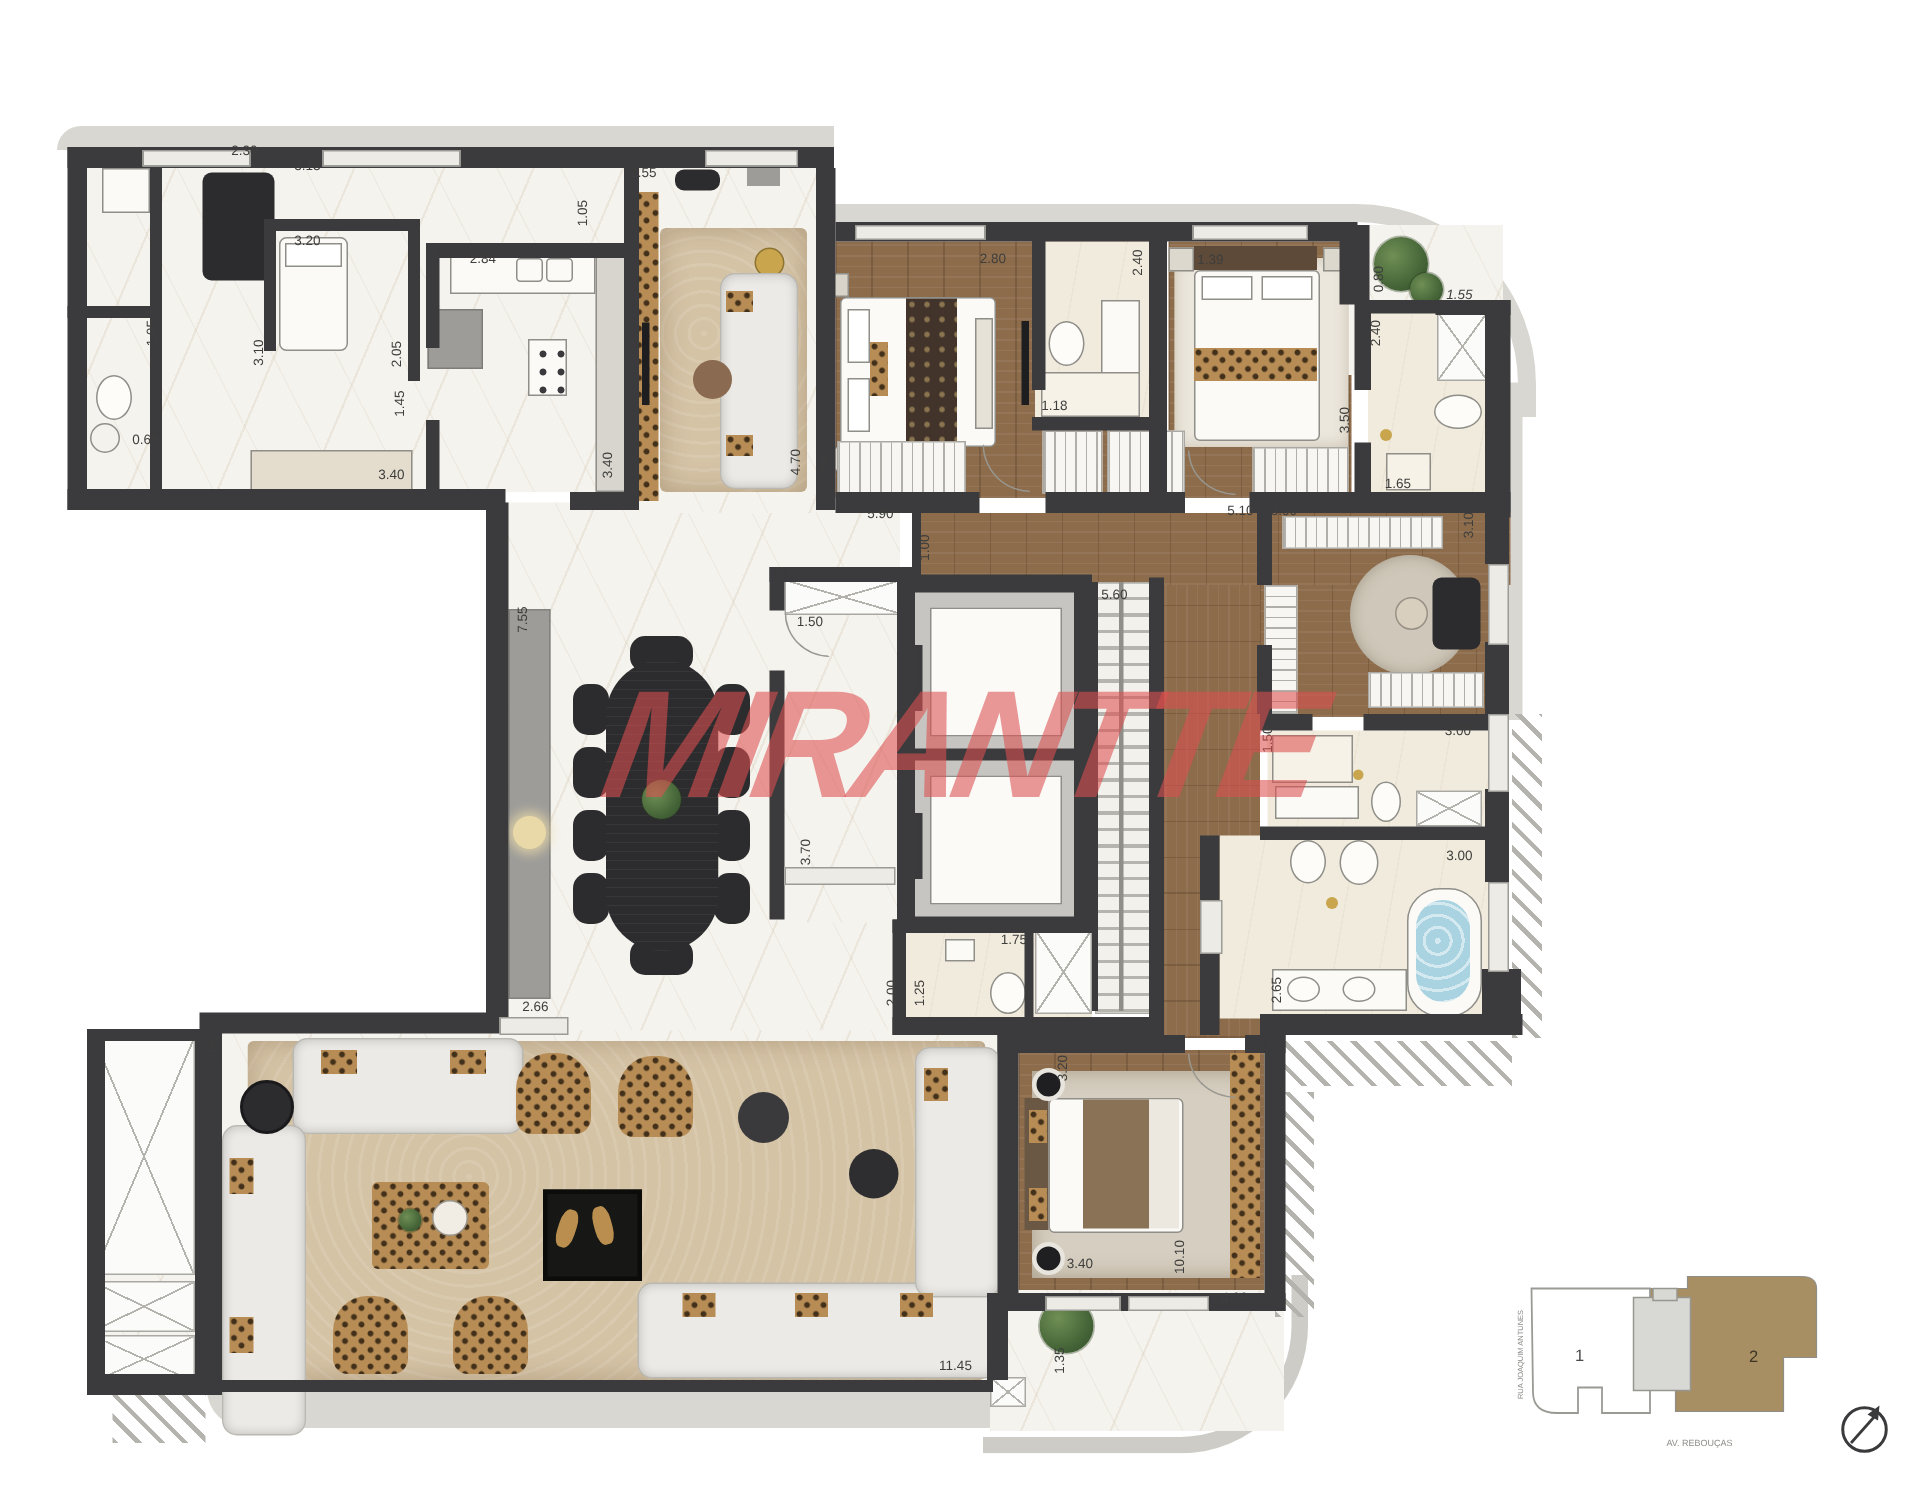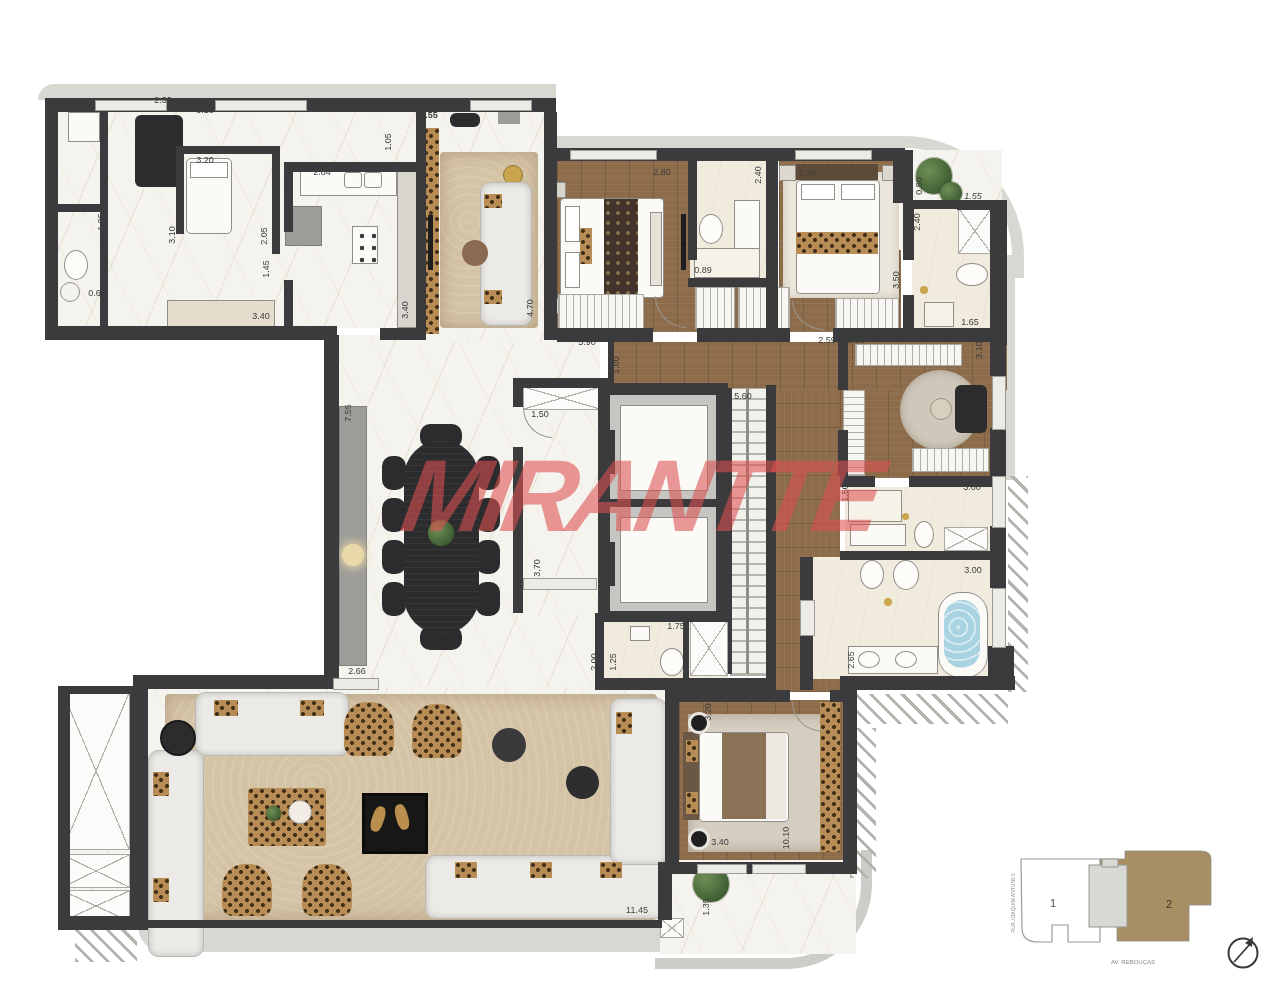--- a/index.html
+++ b/index.html
@@ -309,42 +309,42 @@
   <u class="door" style="left:523px;top:408px;width:28px;height:28px"></u>
   <u class="door" style="left:655px;top:296px;width:30px;height:30px"></u>
   <u class="door" style="left:792px;top:300px;width:30px;height:28px"></u>
   <u class="door" style="left:792px;top:702px;width:30px;height:28px"></u>
 
   <div id="dims">
       <span class="dim" style="left: 163px; top: 100px;">2.30</span>
       <span class="dim" style="left: 205px; top: 110px;">3.18</span>
       <span class="dim" style="left: 205px; top: 160px;">3.20</span>
       <span class="dim" style="left: 322px; top: 172px;">2.84</span>
-      <span class="dim" style="left: 429px; top: 115px; font-weight: bold;">2.55</span>
+      <span class="dim" style="left: 429px; top: 115px;">2.55</span>
       <span class="dim v" style="left: 388px; top: 142px;">1.05</span>
       <span class="dim v" style="left: 101px; top: 222px;">1.95</span>
       <span class="dim v" style="left: 172px; top: 235px;">3.10</span>
       <span class="dim v" style="left: 264px; top: 236px;">2.05</span>
       <span class="dim v" style="left: 266px; top: 269px;">1.45</span>
       <span class="dim" style="left: 97px; top: 293px;">0.65</span>
       <span class="dim" style="left: 261px; top: 316px;">3.40</span>
       <span class="dim v" style="left: 405px; top: 310px;">3.40</span>
       <span class="dim v" style="left: 530px; top: 308px;">4.70</span>
       <span class="dim v" style="left: 549px; top: 313px;">3.50</span>
       <span class="dim" style="left: 587px; top: 342px;">5.90</span>
       <span class="dim" style="left: 662px; top: 172px;">2.80</span>
-      <span class="dim" style="left: 703px; top: 270px;">0.89</span>
+      <span class="dim" style="left: 703px; top: 270px;">1.18</span>
       <span class="dim v" style="left: 758px; top: 175px;">2.40</span>
       <span class="dim" style="left: 807px; top: 173px;">1.39</span>
       <span class="dim v" style="left: 919px; top: 186px;">0.80</span>
       <span class="dim" style="left: 973px; top: 196px; font-style: italic;">1.55</span>
       <span class="dim v" style="left: 917px; top: 222px;">2.40</span>
       <span class="dim v" style="left: 896px; top: 280px;">3.50</span>
-      <span class="dim" style="left: 970px; top: 322px;">1.65</span>
-      <span class="dim" style="left: 827px; top: 340px;">2.59</span>
+      <span class="dim" style="left: 932px; top: 322px;">1.65</span>
+      <span class="dim" style="left: 827px; top: 340px;">5.10</span>
       <span class="dim" style="left: 856px; top: 340px;">3.00</span>
       <span class="dim v" style="left: 979px; top: 350px;">3.10</span>
       <span class="dim v" style="left: 616px; top: 365px;">1.00</span>
       <span class="dim" style="left: 540px; top: 414px;">1.50</span>
       <span class="dim" style="left: 743px; top: 396px;">5.60</span>
       <span class="dim v" style="left: 348px; top: 413px;">7.55</span>
       <span class="dim v" style="left: 537px; top: 568px;">3.70</span>
       <span class="dim v" style="left: 845px; top: 493px;">1.50</span>
       <span class="dim" style="left: 972px; top: 487px;">3.00</span>
       <span class="dim" style="left: 973px; top: 570px;">3.00</span>

